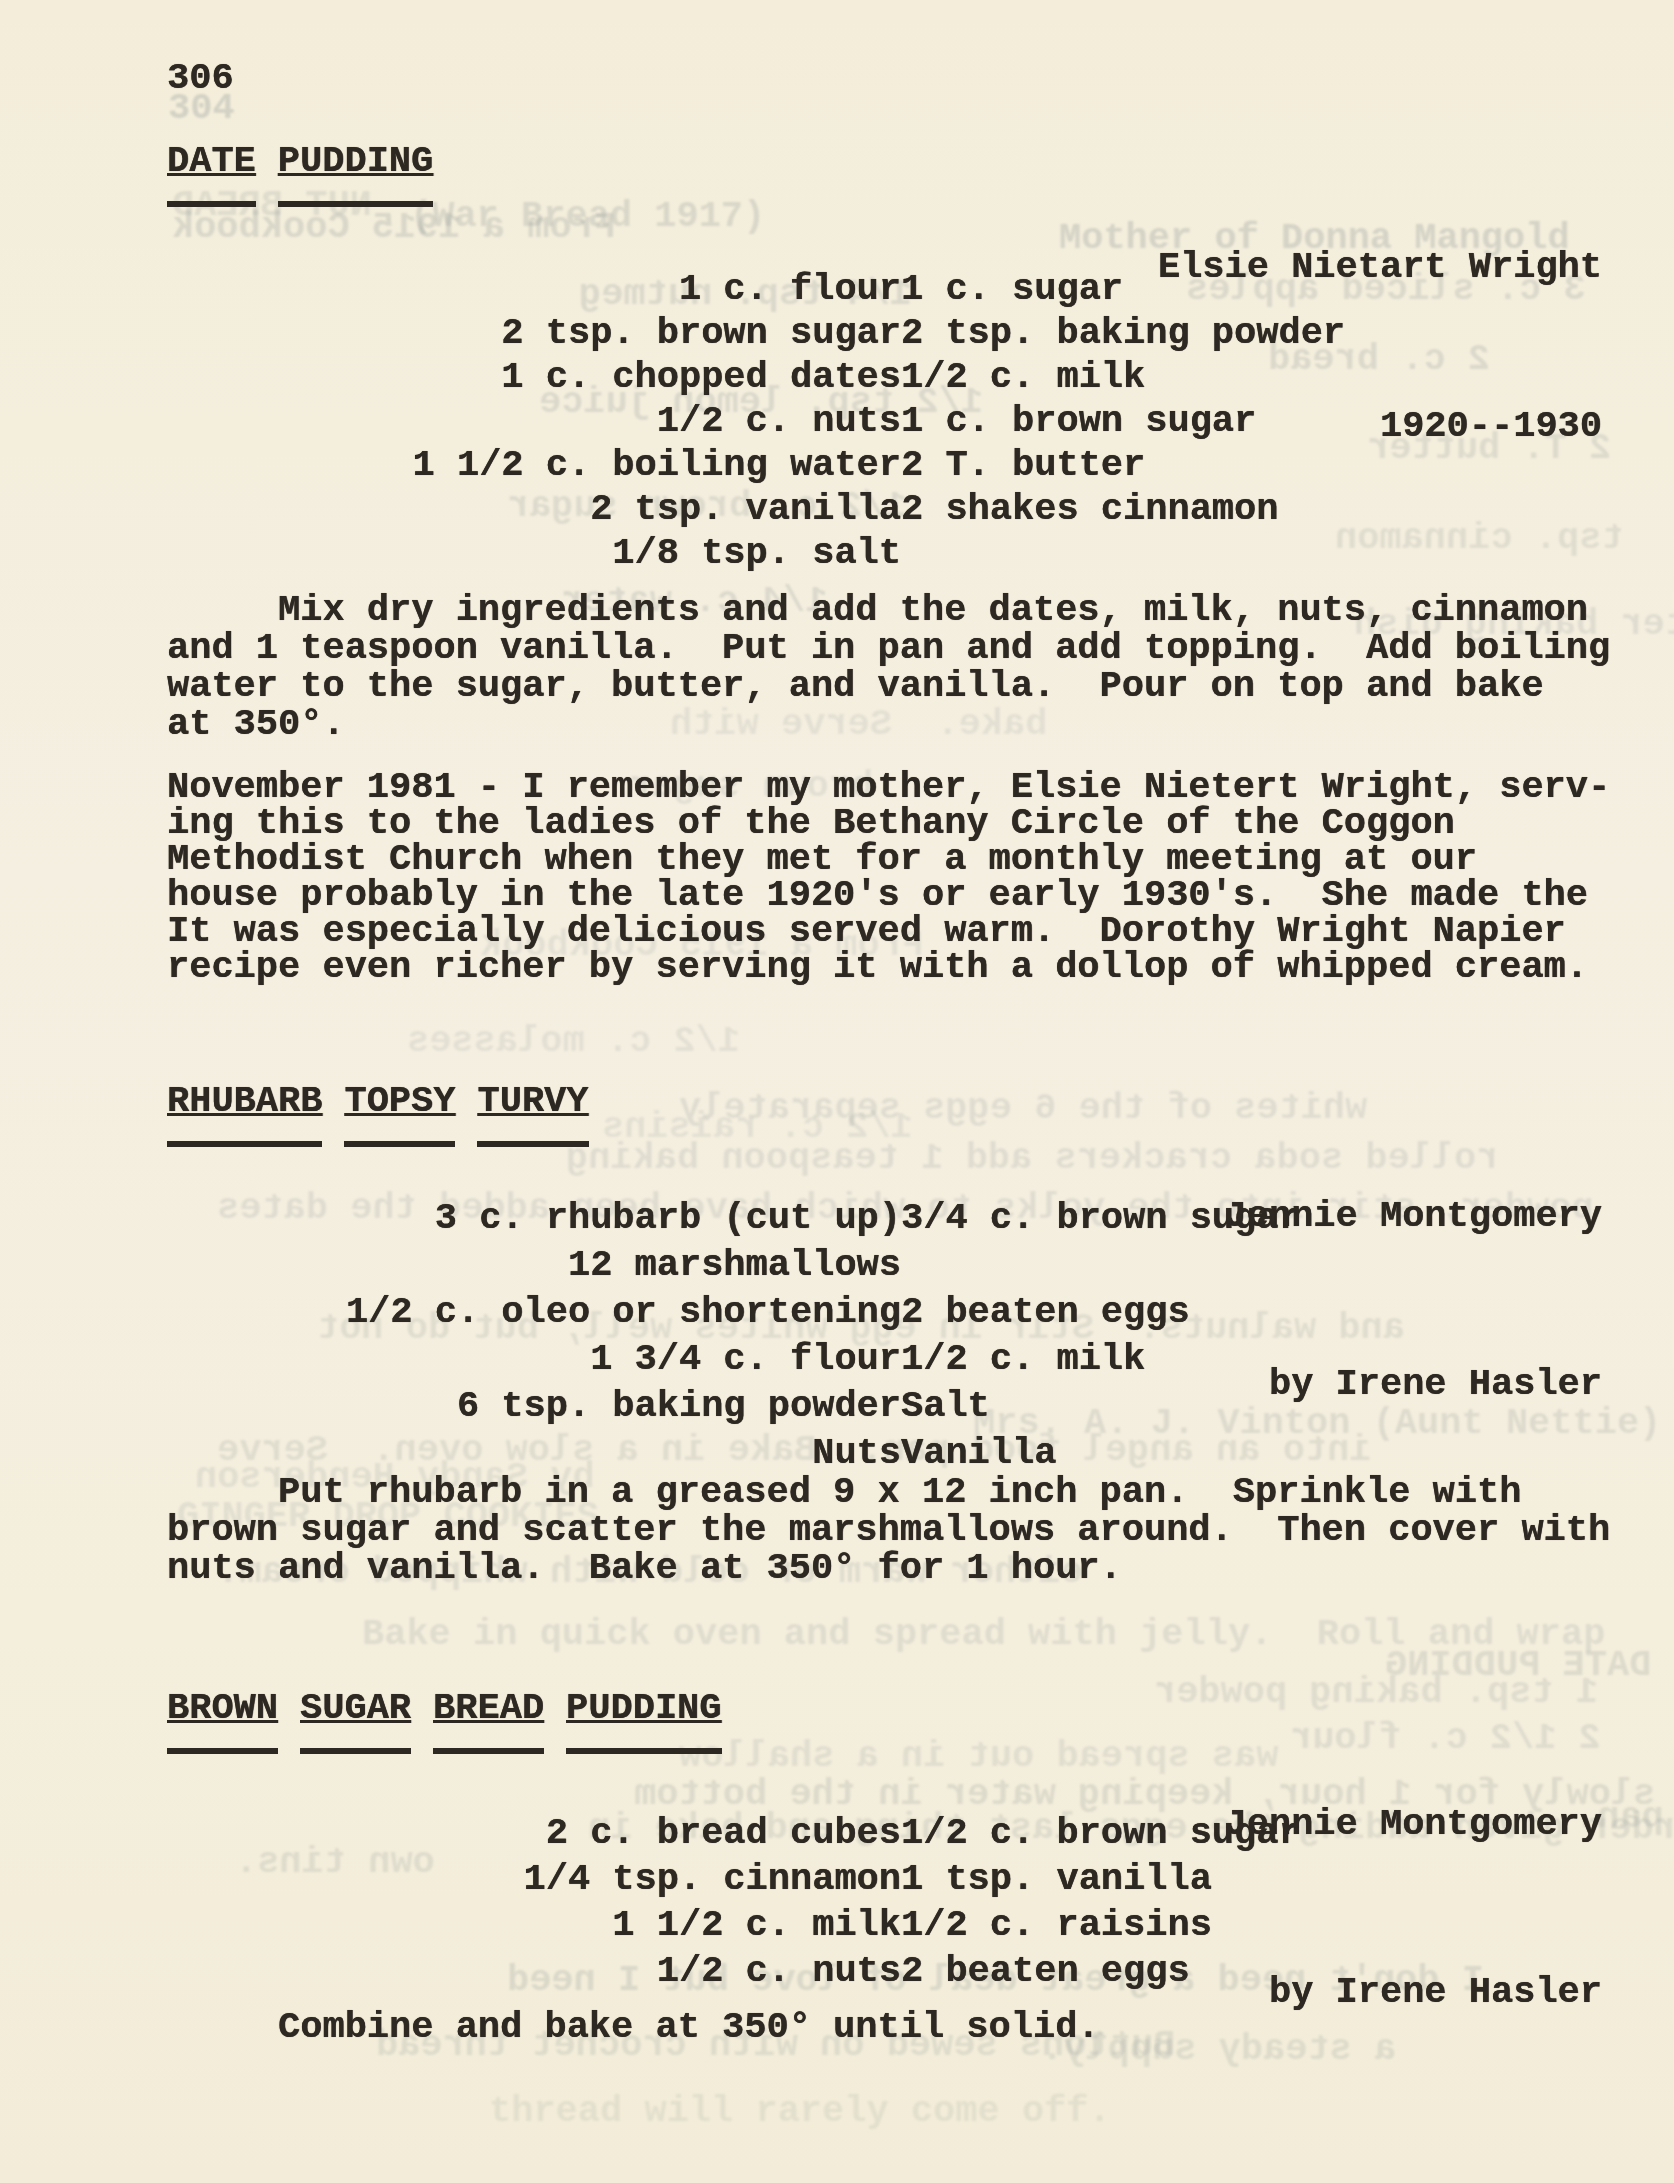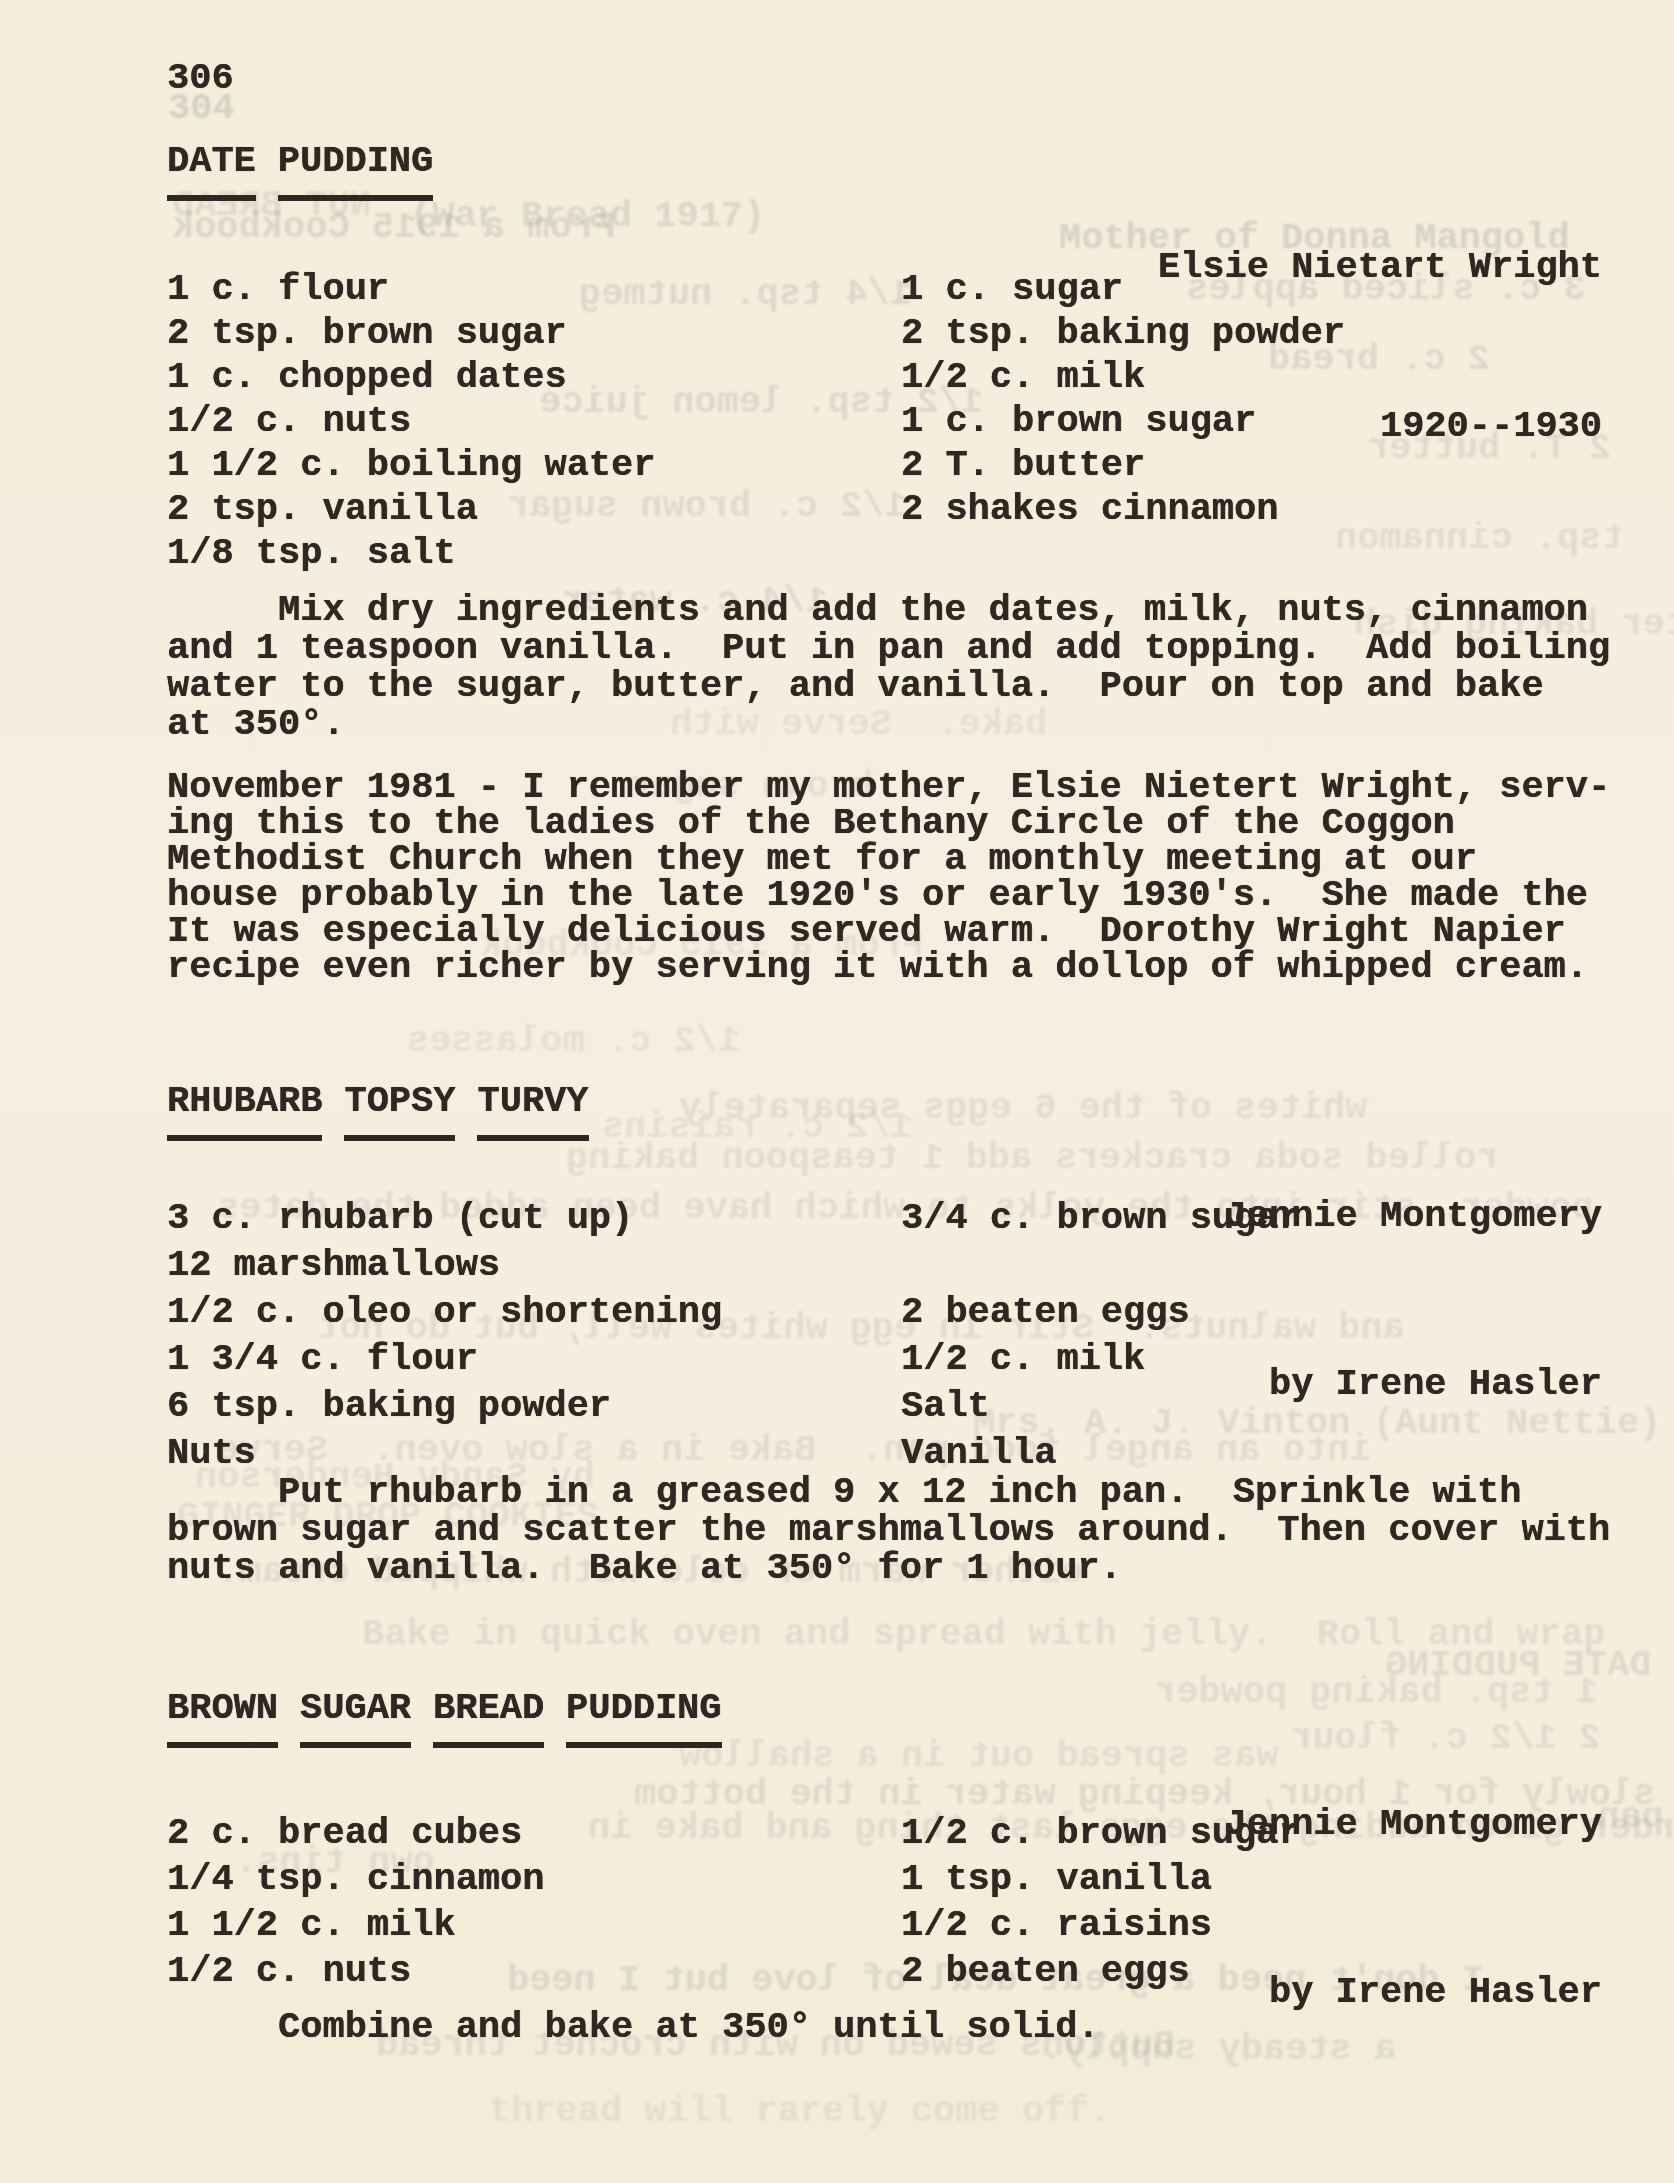--- a/index.html
+++ b/index.html
@@ -12,24 +12,24 @@
   .page{
     position:relative;width:1674px;height:2183px;
     color:#2e2822;
     font-size:37px;line-height:45px;font-weight:bold;
   }
   .page *{box-sizing:border-box;}
   .inked{text-shadow:0 0 0.7px rgba(46,40,34,.8), 0.4px 0 0 rgba(46,40,34,.45);}
   .abs{position:absolute;left:167px;margin-top:12px;}
   .pagenum{top:44px;}
   h2.title{margin:0;font-size:37px;font-weight:bold;white-space:pre;}
-  .uw{display:inline-block;margin-right:22px;border-bottom:6.3px solid currentColor;padding-bottom:11px;}
+  .uw{display:inline-block;margin-right:22px;border-bottom:6.3px solid currentColor;padding-bottom:17px;text-decoration:underline;}
   .attrib{position:absolute;right:72px;text-align:right;line-height:53px;white-space:pre;}
   .ing .row{display:flex;align-items:flex-start;}
-  .ing .cl{flex:none;width:734px;white-space:pre;}
+  .ing .cl{flex:none;width:734px;white-space:pre;text-align:right;}
   .ing .cr{flex:none;white-space:pre;}
   .para div{white-space:pre;}
   .ghosts{position:absolute;left:0;top:0;width:100%;height:100%;}
   .ghost{
     position:absolute;white-space:pre;color:#8f9894;
     font-weight:bold;filter:blur(1px);
   }
   .ghost.mir{transform:scaleX(-1);}
 </style>
 </head>

